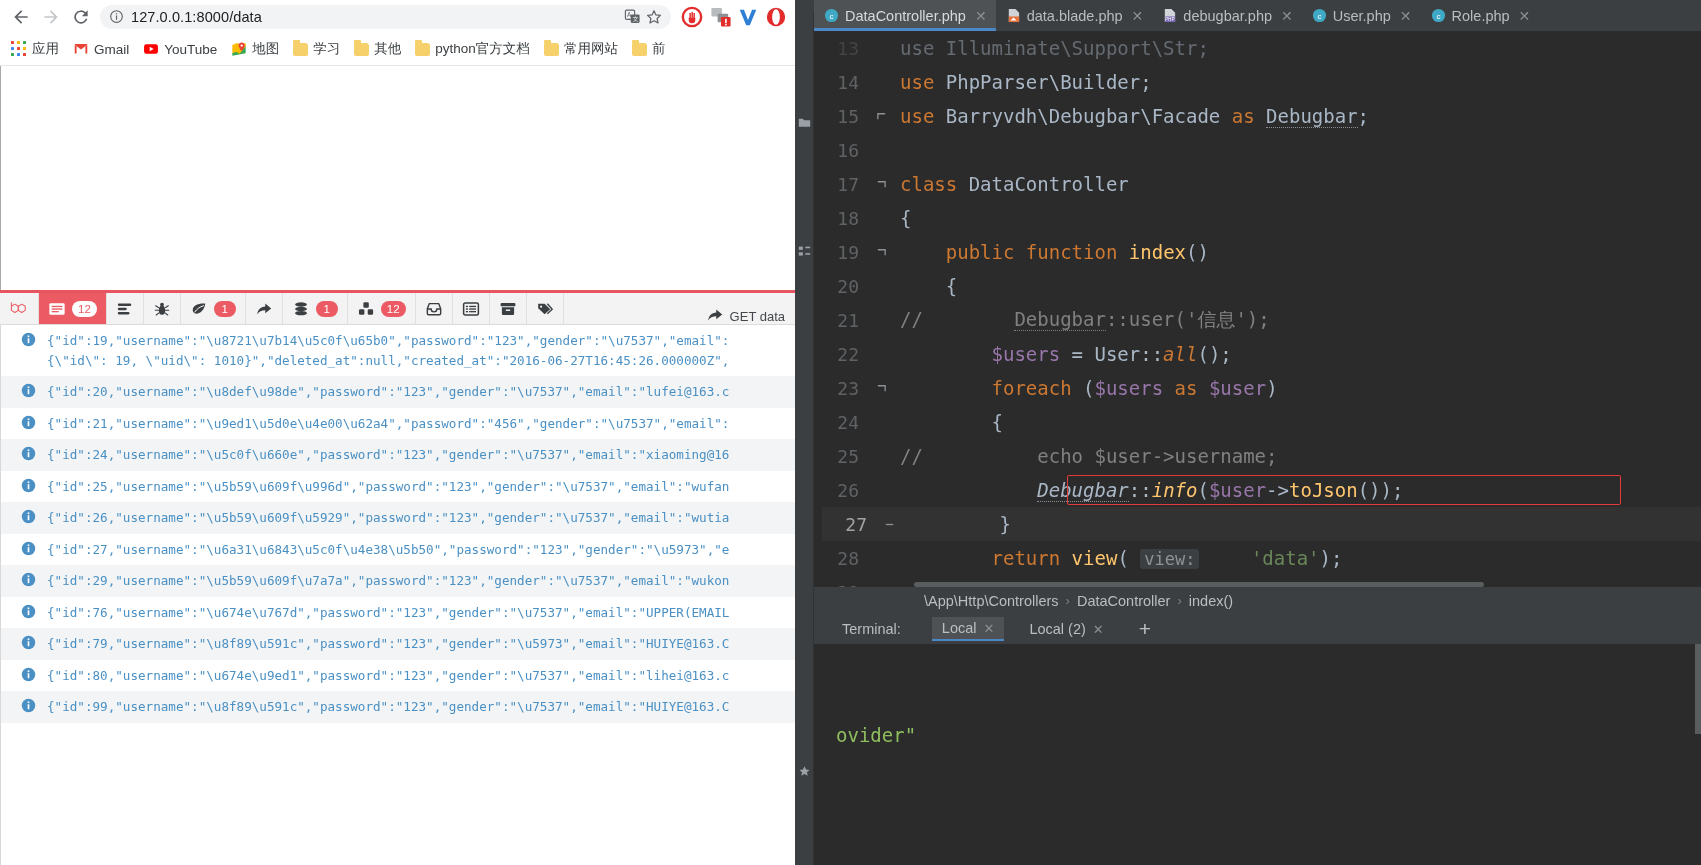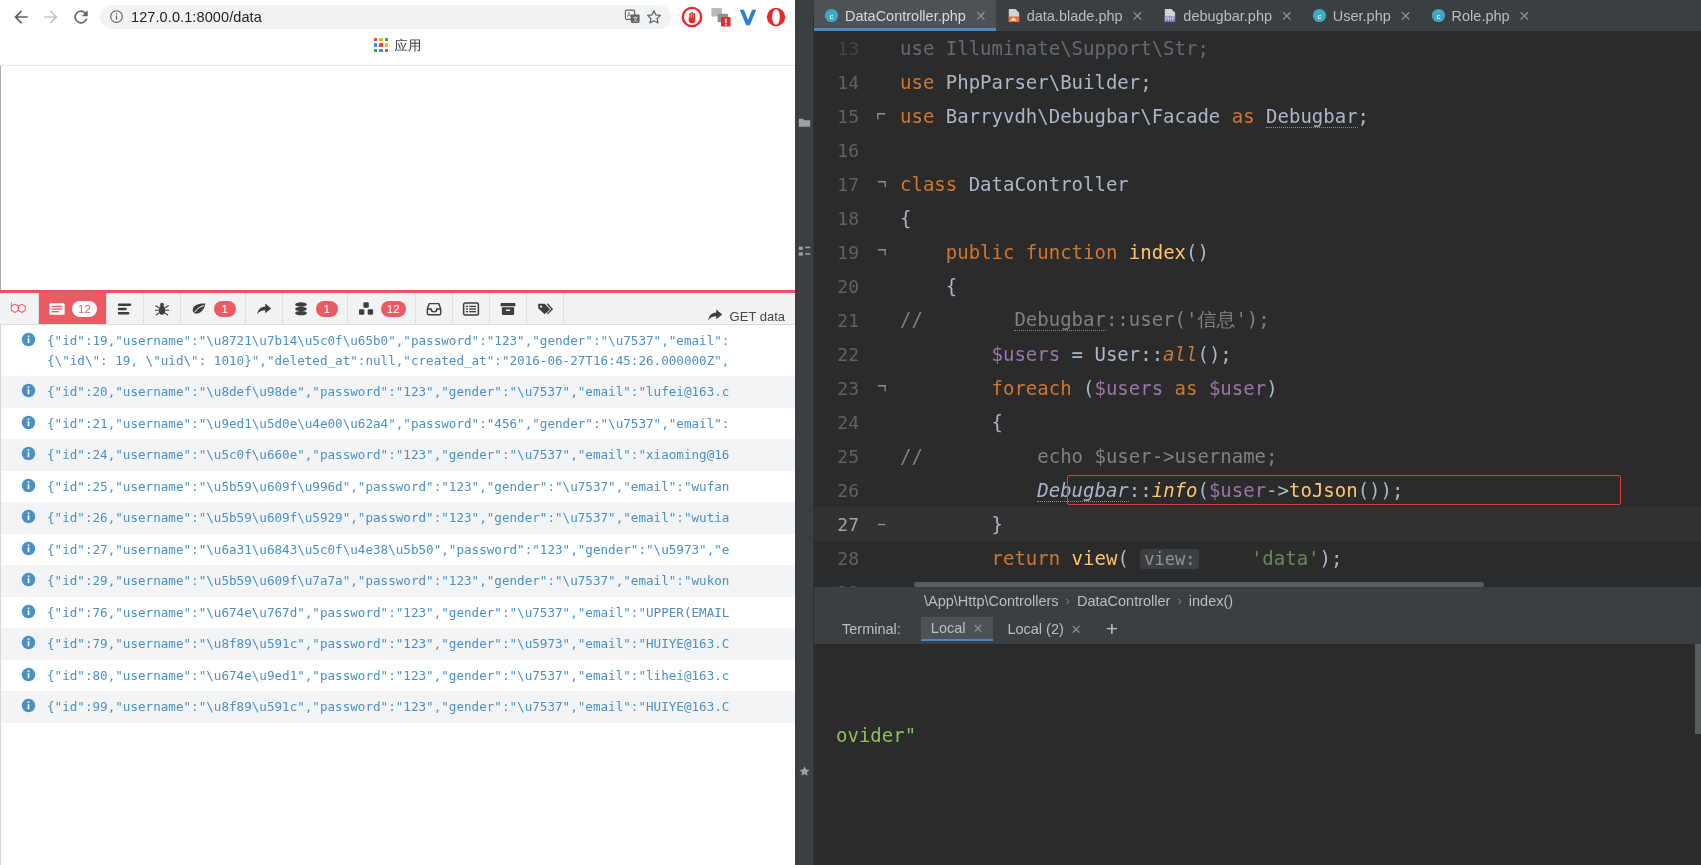--- a/index.html
+++ b/index.html
@@ -44,21 +44,20 @@
   .omni-act { width: 22px; height: 22px; flex: 0 0 auto; display: flex;
     align-items: center; justify-content: center; color: #5f6368; }
   .ext-icons { display: flex; align-items: center; gap: 2px; padding-left: 2px; }
   .ext { width: 26px; height: 26px; display: flex; align-items: center;
     justify-content: center; position: relative; flex: 0 0 auto; }
 
   .bm-row {
     position: absolute; left: 0; top: 33px; width: 795px; height: 33px;
     display: flex; align-items: center; padding: 0 4px;
     border-bottom: 1px solid #e6e6e6;
-    flex-direction: column;
   }
   .bm {
     display: flex; align-items: center; height: 25px; padding: 0 7px;
     border-radius: 4px; gap: 5px; flex: 0 0 auto;
   }
   .bm-label { font-size: 13.5px; color: #3c4043; white-space: nowrap; }
   .bm-ico { width: 16px; height: 16px; flex: 0 0 auto; display: block; }
   .folder-ico {
     width: 15px; height: 13px; background: #f6d06b; border-radius: 1px 3px 2px 2px;
     position: relative; flex: 0 0 auto;
@@ -170,21 +169,21 @@
   .rail-ico { position: absolute; left: 3px; width: 13px; height: 13px; }
 
   .editor {
     position: absolute; left: 19px; top: 31px; width: 887px; height: 556px;
     background: #2b2b2b; overflow: hidden;
   }
   .code-line {
     position: relative; height: 34px; display: flex; align-items: center;
     font-size: 19px; white-space: pre;
   }
-  .code-line.hl { background: #323232; }
+  .code-line.hl { background: #323232; margin-left: 8px; }
   .ln {
     width: 58px; text-align: right; padding-right: 13px; color: #606366;
     font-size: 18px; flex: 0 0 auto;
   }
   .gutter-mark {
     position: absolute; left: 62px; width: 11px; height: 11px;
     color: #8d9296;
   }
   .code-txt { flex: 1 1 auto; padding-left: 28px; }
   .k { color: #cc7832; }
@@ -211,21 +210,21 @@
     background: #3c3f41; display: flex; align-items: center;
     gap: 7px; padding-left: 110px;
     font-family: "Liberation Sans", sans-serif; font-size: 14.5px;
     color: #b9bec2;
   }
   .bc-sep { color: #7a7f83; font-size: 13px; }
 
   .terminal-head {
     position: absolute; left: 19px; top: 614px; width: 887px; height: 30px;
     background: #3c3f41; display: flex; align-items: center;
-    padding-left: 28px; gap: 4px;
+    padding-left: 28px; gap: 15px;
     font-family: "Liberation Sans", sans-serif; font-size: 14.5px;
     color: #b9bec2;
   }
   .term-title { margin-right: 16px; }
   .term-tab {
     display: flex; align-items: center; gap: 7px; padding: 0 10px;
     height: 24px; font-size: 14.5px; color: #b9bec2;
   }
   .term-tab.active { background: #4e5254; border-bottom: 2px solid #4a88c7; }
   .term-x { color: #8a8f93; font-size: 13px; }

